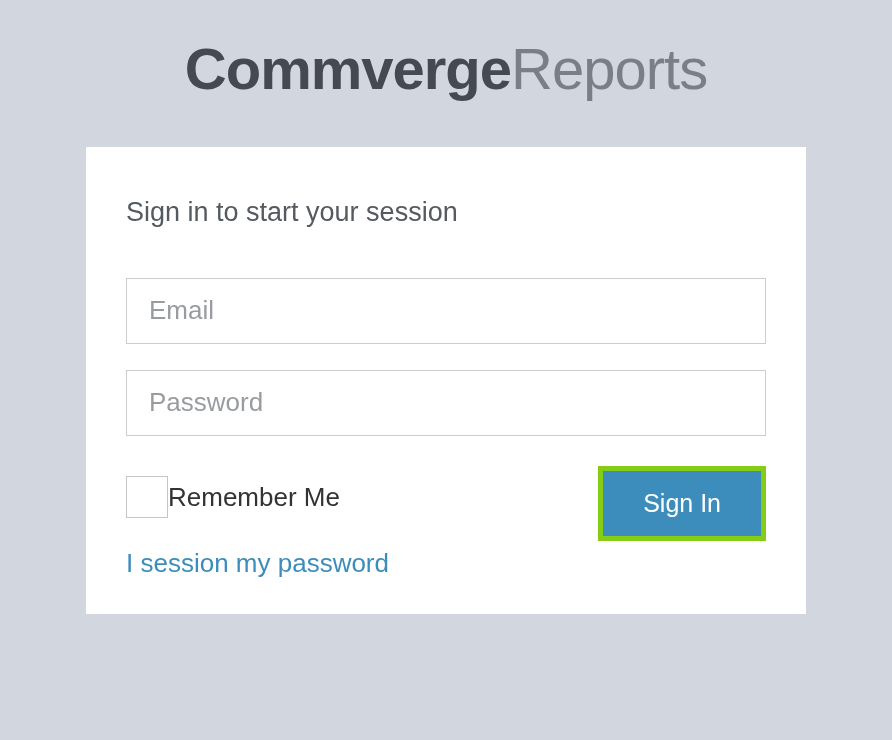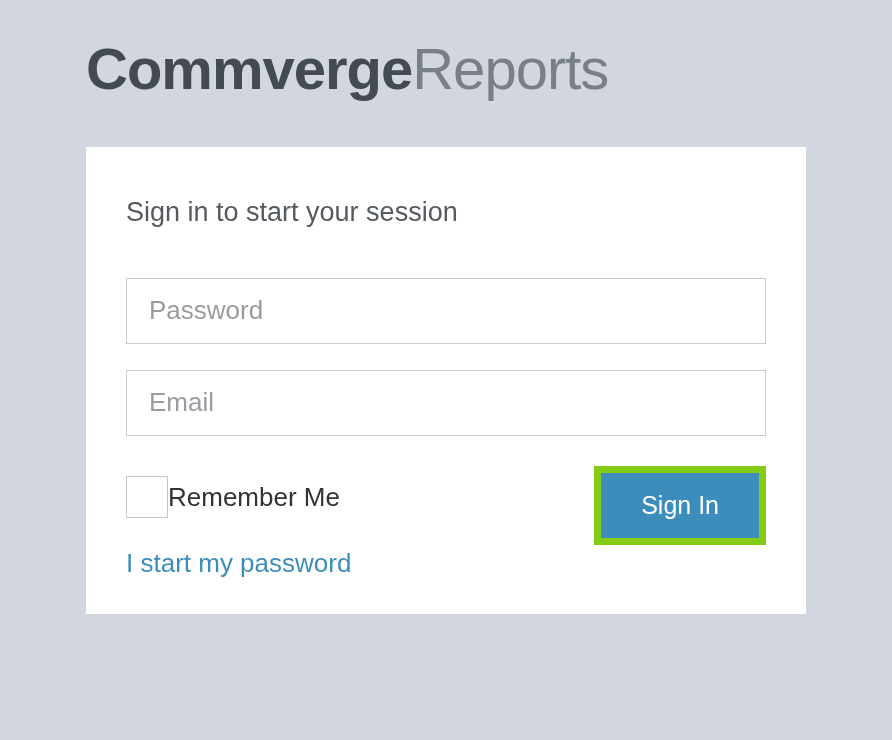--- a/index.html
+++ b/index.html
@@ -16,20 +16,21 @@
       overflow: hidden;
     }
 
     .login-wrapper {
       width: 720px;
       margin: 0 auto;
       padding-top: 35px;
     }
 
     .brand {
+      text-align: center;
       margin-bottom: 45px;
       font-size: 58px;
       font-weight: 400;
       color: #797f86;
       letter-spacing: -1px;
     }
 
     .brand b {
       font-weight: 700;
       color: #444a51;
@@ -114,21 +115,21 @@
     }
 
     .checkbox-label {
       font-size: 26px;
       color: #333;
       cursor: pointer;
     }
 
     .signin-btn {
       background-color: #3c8dbc;
-      border: 7px solid #84cc16;
+      border: 5px solid #84cc16;
       color: #fff;
       font-size: 25px;
       padding: 18px 40px;
       cursor: pointer;
       border-radius: 0;
     }
 
     .forgot-link {
       color: #3c8dbc;
       font-size: 26px;
@@ -142,31 +143,31 @@
 <div class="login-wrapper">
 
   <h1 class="brand">
     <b>Commverge</b><span>Reports</span>
   </h1>
 
   <div class="login-box">
 
     <p class="login-subtitle">Sign in to start your session</p>
 
+    <input type="text" class="form-control" placeholder="Email" style="">
+
     <input type="password" class="form-control" placeholder="Password" style="">
-
-    <input type="text" class="form-control" placeholder="Email" style="">
 
     <div class="form-footer">
       <div class="left-col">
         <label class="checkbox-row">
           <input type="checkbox" class="checkbox" style="">
           <span class="checkbox-label">Remember Me</span>
         </label>
-        <a class="forgot-link">I start my password</a>
+        <a class="forgot-link">I session my password</a>
       </div>
 
       <button class="signin-btn">Sign In</button>
     </div>
 
   </div>
 
 </div>
 
 </body></html>

